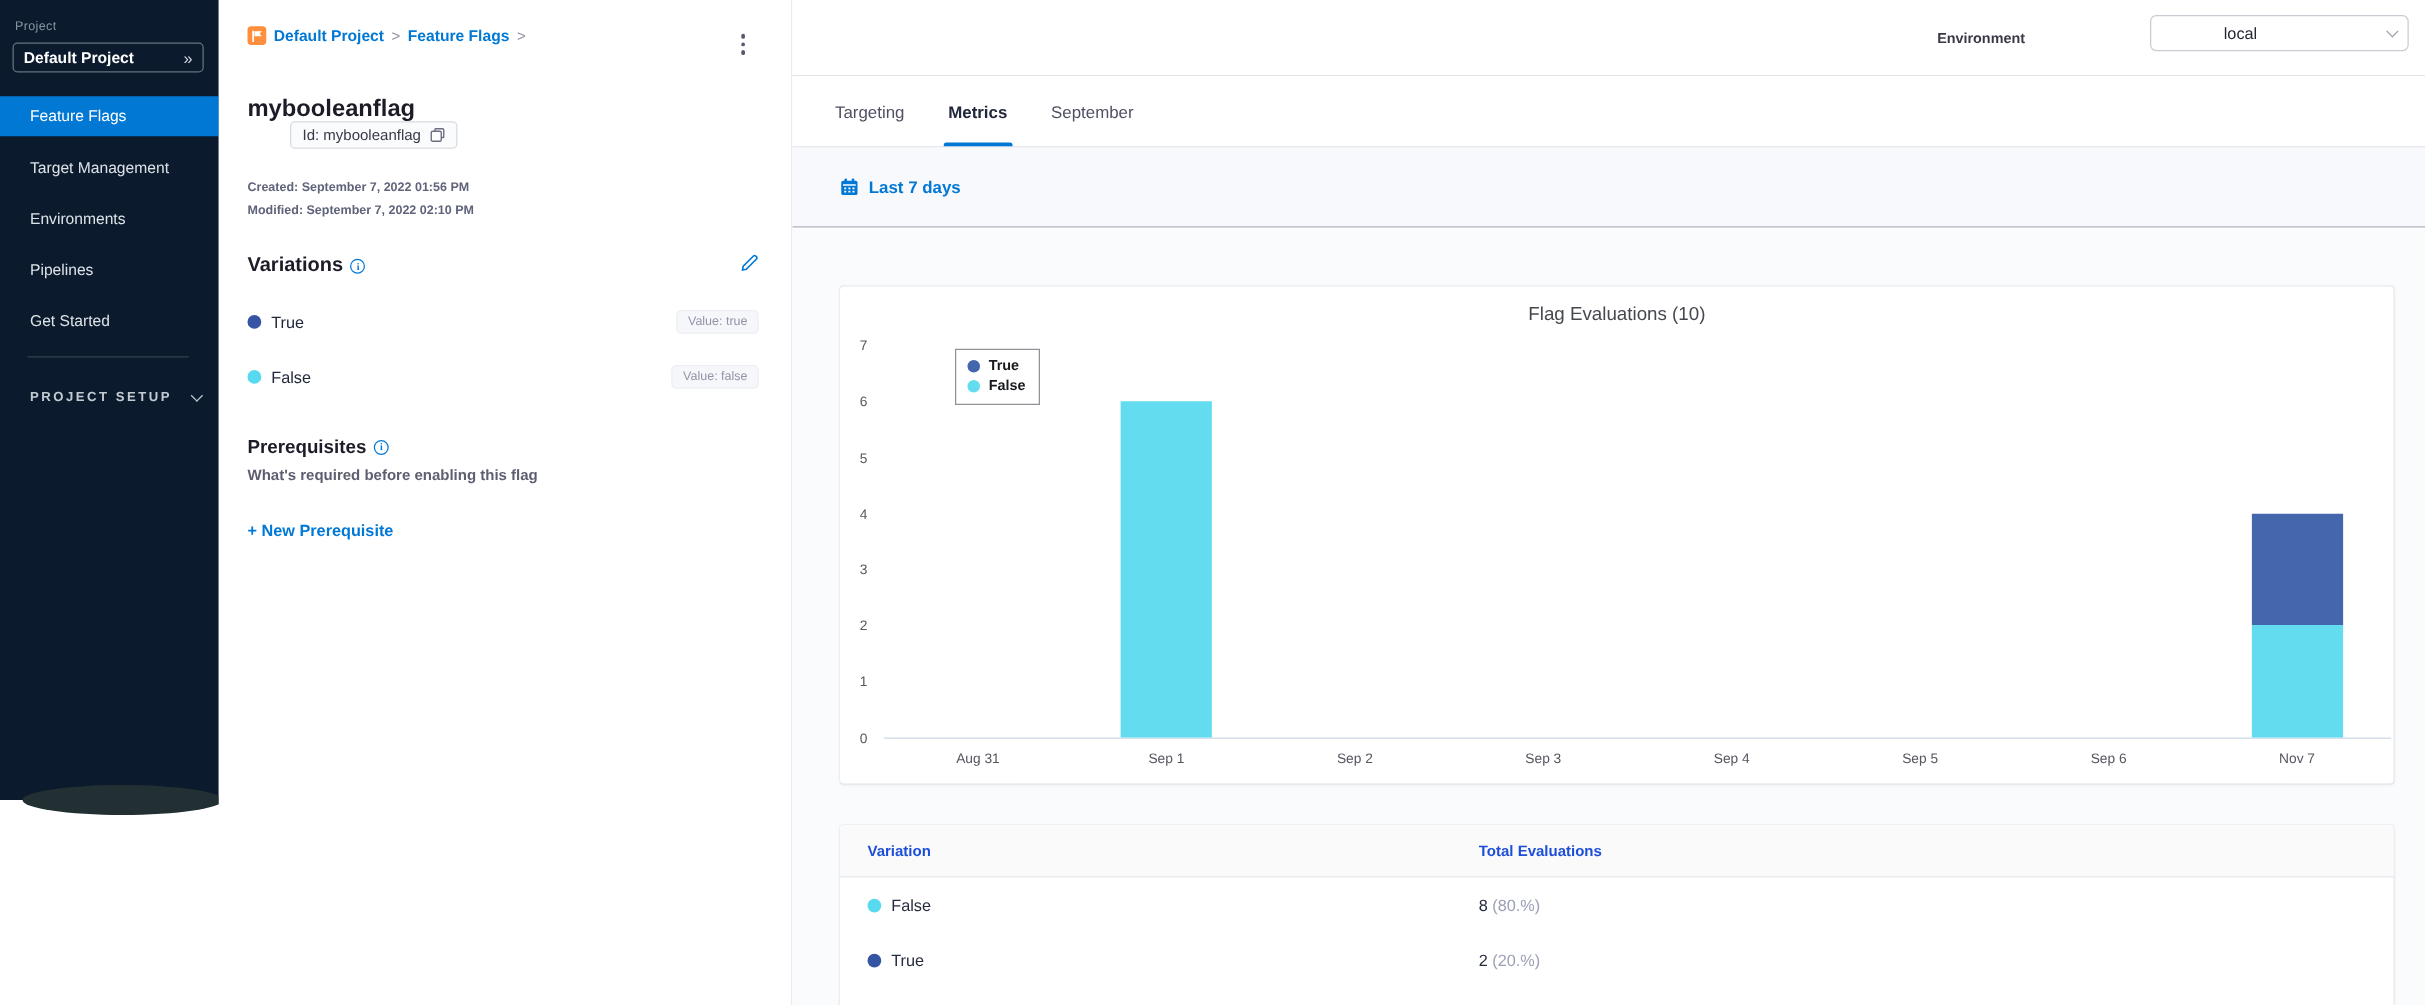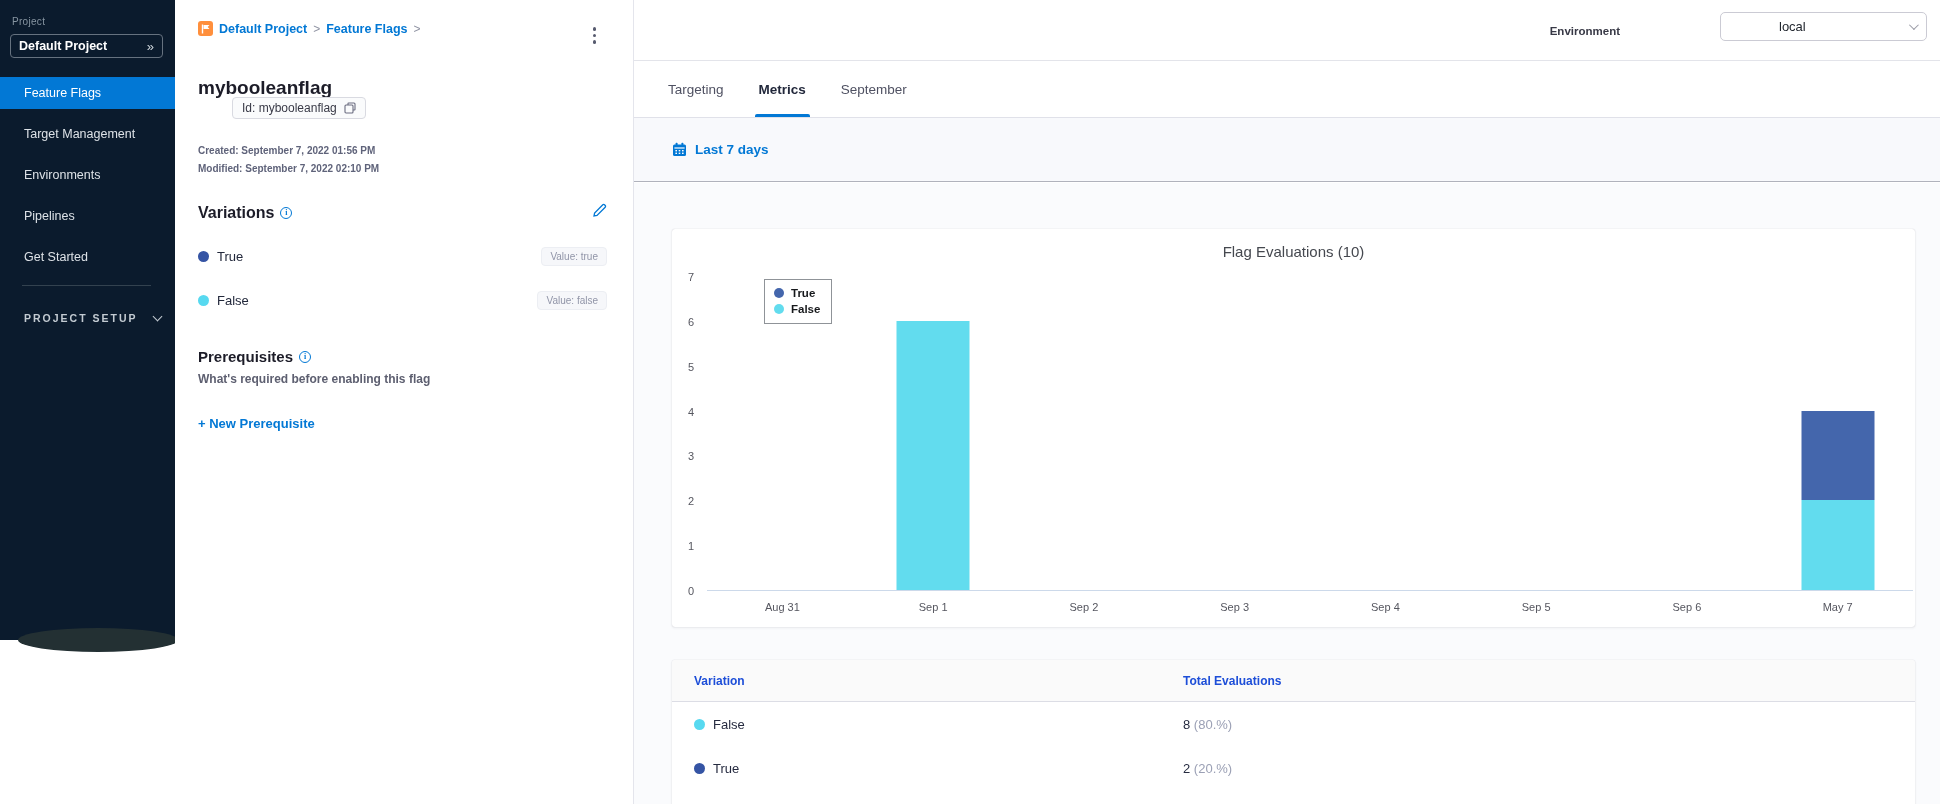--- a/index.html
+++ b/index.html
@@ -274,21 +274,21 @@
             </div>
           </div>
         <div class="xlabels">
             <span class="xlabel">Aug 31</span>
             <span class="xlabel">Sep 1</span>
             <span class="xlabel">Sep 2</span>
             <span class="xlabel">Sep 3</span>
             <span class="xlabel">Sep 4</span>
             <span class="xlabel">Sep 5</span>
             <span class="xlabel">Sep 6</span>
-            <span class="xlabel">May 7</span>
+            <span class="xlabel">Nov 7</span>
           </div>
       </div>
 
       <div class="card table-card">
         <div class="t-head">
           <span>Variation</span>
           <span>Total Evaluations</span>
         </div>
         <div class="t-row">
           <span class="t-var">

